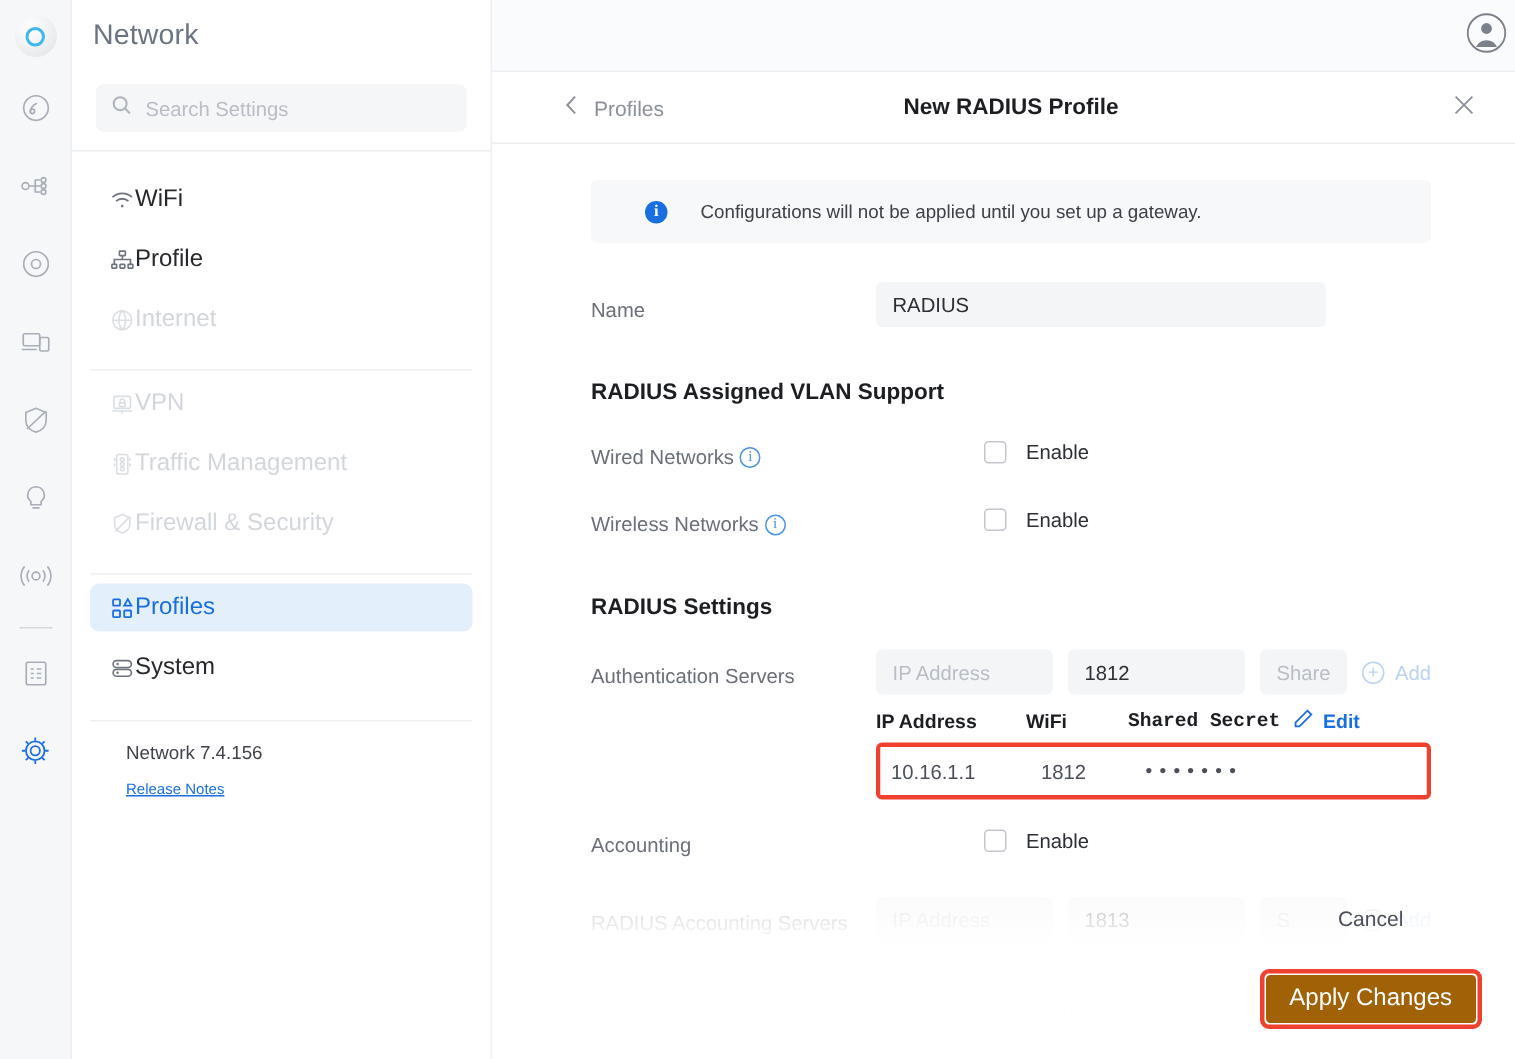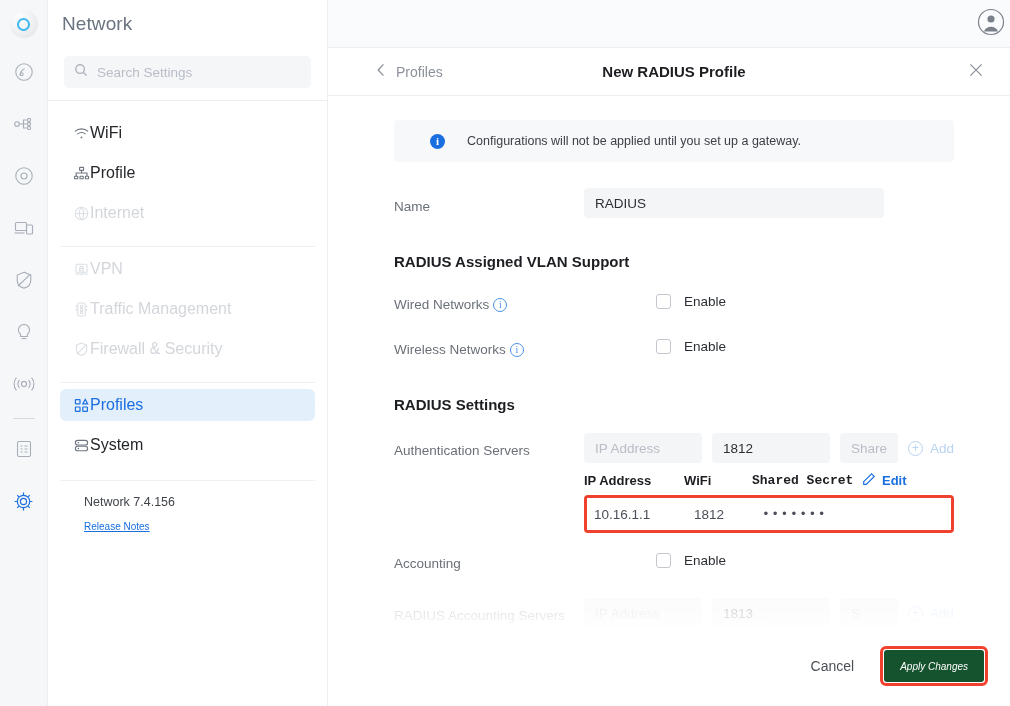--- a/index.html
+++ b/index.html
@@ -168,30 +168,29 @@
   .dots { letter-spacing: 1.5px; color: #4b5058; font-size: 13px; }
 
   
   .footer-fade {
     position: absolute; left: 0; right: 0; bottom: 0; height: 108px;
     background: linear-gradient(to bottom, rgba(255,255,255,0) 0%, rgba(255,255,255,0.82) 26%, rgba(255,255,255,0.97) 55%, #ffffff 100%);
     pointer-events: none;
   }
   .footer-bar {
     position: absolute; right: 32px; bottom: 20px;
-    display: flex; align-items: center; gap: 26px;
+    display: flex; align-items: center; gap: 26px; flex-direction: column;
   }
   .cancel-btn { font-size: 14px; color: #4b5058; }
   .apply-wrap { border: 3px solid #f0412f; border-radius: 6px; padding: 1px; }
   .apply-btn {
-    background: #14532d; color: #ffffff; font-size: 10px;
+    background: #a16207; color: #ffffff; font-size: 16px;
     height: 32px; padding: 0 16px; border-radius: 3px;
     display: flex; align-items: center; justify-content: center;
     font-family: "Liberation Sans", sans-serif;
-    font-style: italic;
   }
 
   .faded { opacity: .30; }
   .faded-more { opacity: .16; }
 
   .stepper { display: flex; align-items: center; gap: 6px; }
   .sec-lbl { font-size: 12.5px; color: #9aa0a8; }
 </style>
 </head>
 <body>

